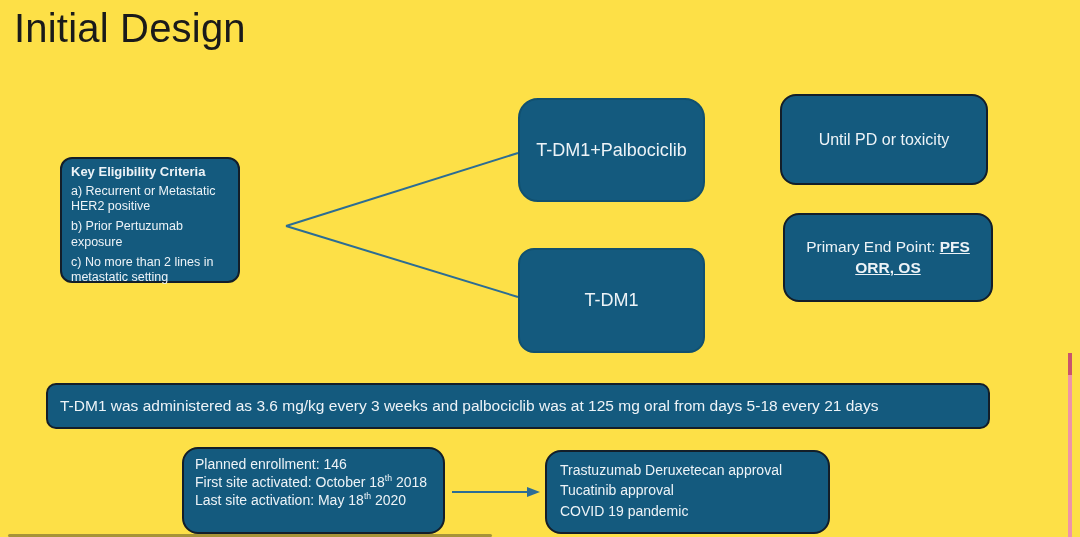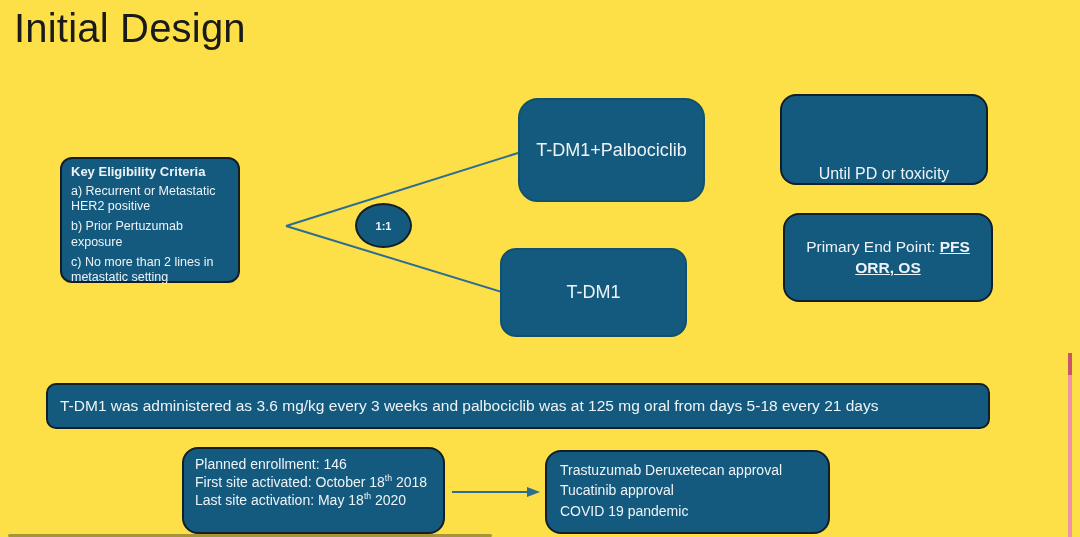--- a/index.html
+++ b/index.html
@@ -29,25 +29,25 @@
     border-radius:50%; background:#145A7E; border:2px solid #131E29;
     display:flex; align-items:center; justify-content:center;
     color:#EDF3F7; font-size:11px; font-weight:bold; box-sizing:border-box;
   }
 
   .arm {
     display:flex; align-items:center; justify-content:center;
     font-size:18px; border:2px solid #11506F; border-radius:16px;
   }
   .arm-top    { left:518px; top:98px;  width:187px; height:104px;border-radius:20px; }
-  .arm-bottom { left:500px; top:248px; width:187px; height:89px; }
+  .arm-bottom { left:518px; top:248px; width:187px; height:105px; }
 
   .duration {
     left:780px; top:94px; width:208px; height:91px; border-radius:16px;
-    display:flex; align-items:flex-end; justify-content:center; font-size:16px;
+    display:flex; align-items:center; justify-content:center; font-size:16px;
     border-width:2.5px;
   }
   .endpoints {
     left:783px; top:213px; width:210px; height:89px; border-radius:16px;
     display:flex; flex-direction:column; align-items:center; justify-content:center;
     font-size:15.5px; line-height:1.32; text-align:center; border-width:2.5px;
   }
   .strong-u { font-weight:bold; text-decoration:underline; }
 
   .dosing {
@@ -90,23 +90,20 @@
     </g>
   </svg>
 
   <div class="box eligibility">
     <div class="elig-title">Key Eligibility Criteria</div>
     <div class="elig-item">a) Recurrent or Metastatic HER2 positive</div>
     <div class="elig-item">b) Prior Pertuzumab exposure</div>
     <div class="elig-item">c) No more than 2 lines in metastatic setting</div>
   </div>
 
-  <div class="rand-ellipse">
-    <span>1:1</span>
-  </div>
 
   <div class="box arm arm-top">
     <span>T-DM1+Palbociclib</span>
   </div>
 
   <div class="box arm arm-bottom">
     <span>T-DM1</span>
   </div>
 
   <div class="box duration">

